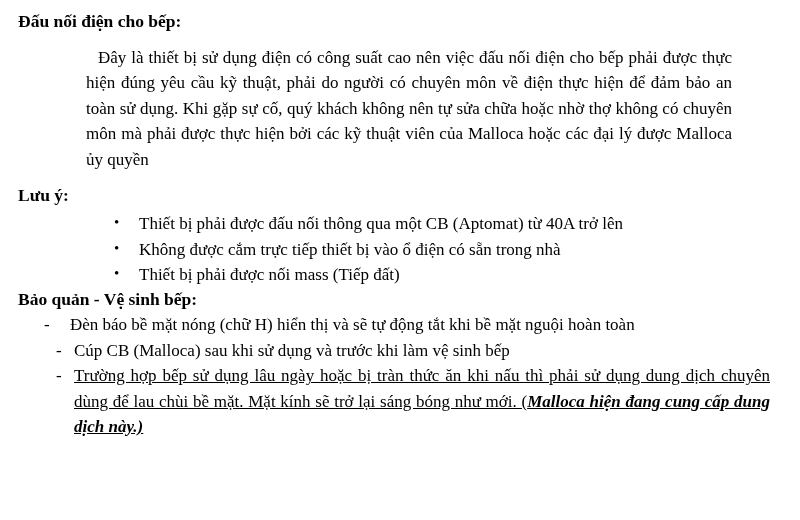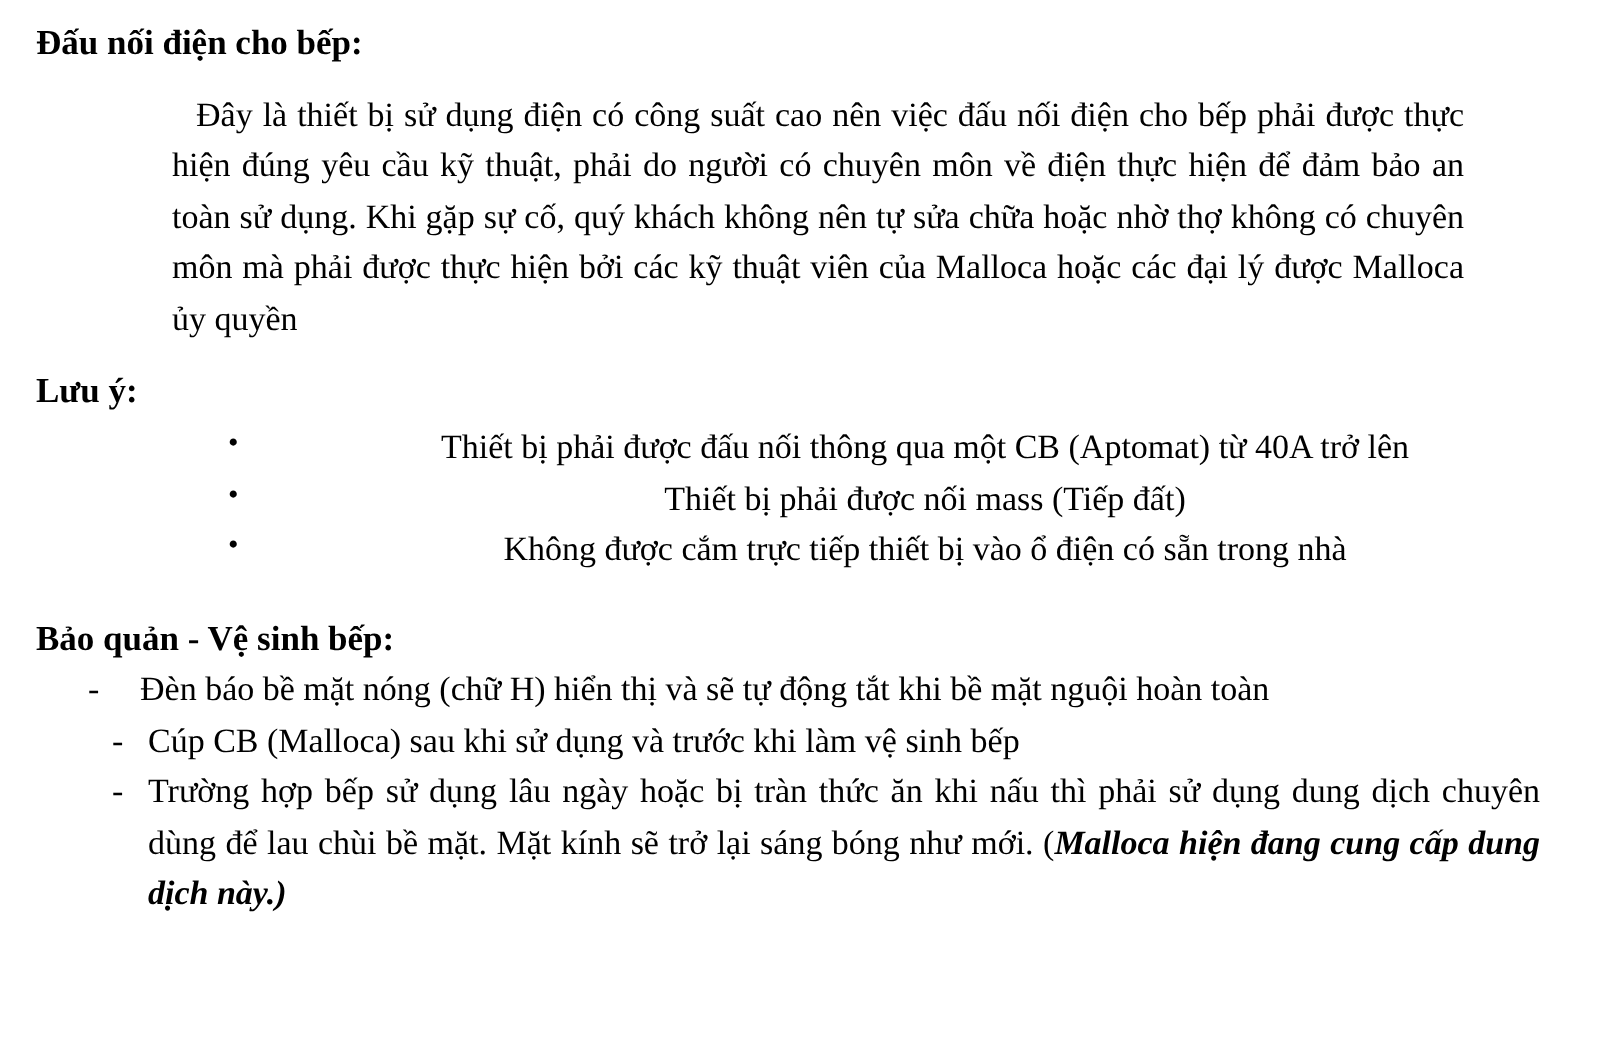--- a/index.html
+++ b/index.html
@@ -28,21 +28,21 @@
   
   .section-heading {
     font-weight: bold;
     font-size: 17.5px;
     line-height: 1.3;
     margin: 0;
     padding: 0;
   }
   .heading-connect { padding-left: 4px; padding-top: 2px; }
   .heading-note    { padding-left: 4px; margin-top: 4px; }
-  .heading-care    { padding-left: 4px; margin-top: 20px; }
+  .heading-care    { padding-left: 4px; }
 
   
   .intro {
     margin: 12px;
     padding: 0 42px 0 60px;
     margin-top: 12px;
     font-size: 17px;
     line-height: 25.5px;
     text-align: justify;
     text-justify: inter-word;
@@ -54,21 +54,20 @@
     list-style: none;
     margin: 4px 0 0 0;
     padding: 0;
     font-size: 17px;
     line-height: 25.5px;
   }
   ul.disc-list > li {
     position: relative;
     padding-left: 125px;
     min-height: 25.5px;
-    text-align: center;
   }
   ul.disc-list > li::before {
     content: "\2022";
     position: absolute;
     left: 100px;
     top: -1px;
     font-size: 15px;
   }
 
   
@@ -95,20 +94,21 @@
     padding-left: 56px;
     font-family: Liberation Serif, serif;
   }
   ul.dash-list > li.first-item::before {
     left: 30px;
   }
   ul.dash-list > li.wrap-item {
     text-align: justify;
     text-justify: inter-word;
     padding-right: 16px;
+    text-decoration: underline;
   }
   .emph-bold-italic {
     font-weight: bold;
     font-style: italic;
   }
 </style>
 </head>
 <body>
 
 <div class="page">
@@ -117,24 +117,24 @@
 
   <p class="intro">Đây là thiết bị sử dụng điện có công suất cao nên việc đấu nối điện cho bếp phải được thực hiện đúng yêu cầu kỹ thuật, phải do người có chuyên môn về điện thực hiện  để đảm bảo an toàn sử dụng. Khi gặp sự cố, quý khách không nên tự sửa chữa hoặc nhờ thợ không có chuyên môn mà phải được thực hiện bởi các kỹ thuật viên của Malloca hoặc các đại lý được Malloca ủy quyền</p>
 
   <h2 class="section-heading heading-note">Lưu ý:</h2>
 
   <ul class="disc-list">
     <li>
       <span>Thiết bị phải được đấu nối thông qua một CB (Aptomat) từ 40A trở lên</span>
     </li>
     <li>
-      <span>Thiết bị phải được nối mass (Tiếp đất)</span>
+      <span>Không được cắm trực tiếp thiết bị vào  ổ điện có sẵn trong nhà</span>
     </li>
     <li>
-      <span>Không được cắm trực tiếp thiết bị vào  ổ điện có sẵn trong nhà</span>
+      <span>Thiết bị phải được nối mass (Tiếp đất)</span>
     </li>
   </ul>
 
   <h2 class="section-heading heading-care">Bảo quản - Vệ sinh bếp:</h2>
 
   <ul class="dash-list">
     <li class="first-item">
       <span>Đèn báo bề mặt nóng (chữ H) hiển thị và sẽ tự động tắt khi bề mặt nguội hoàn toàn</span>
     </li>
     <li>

